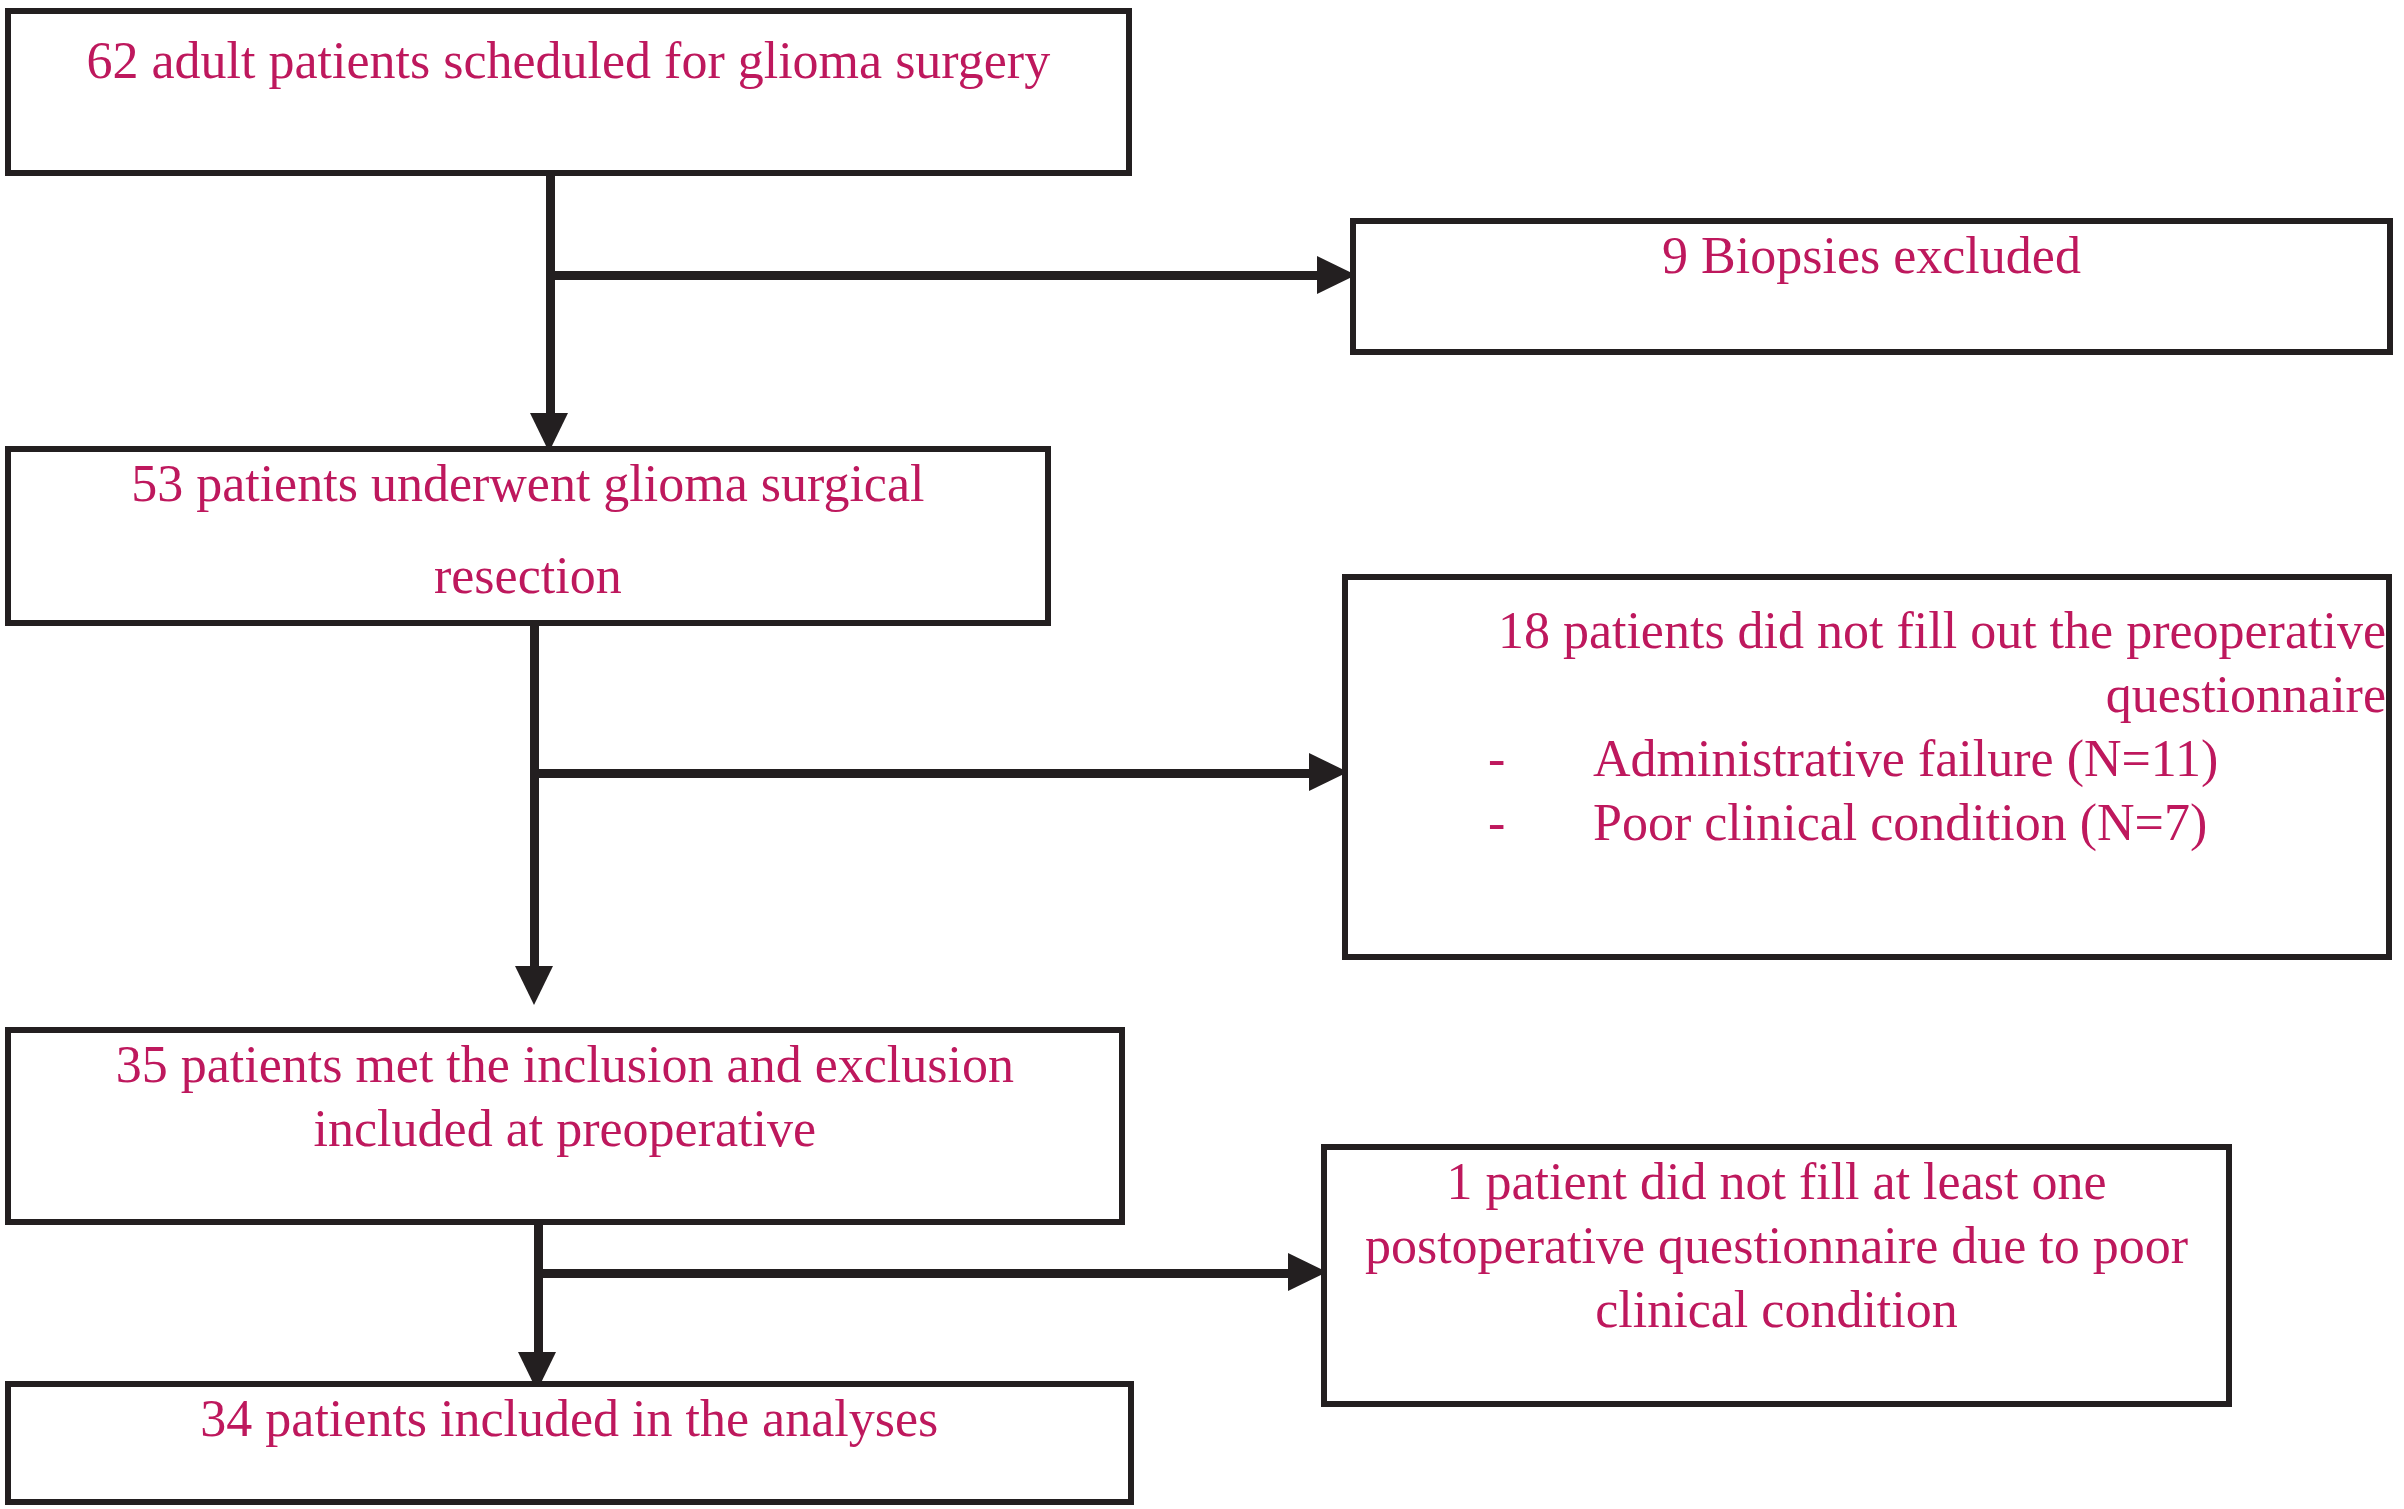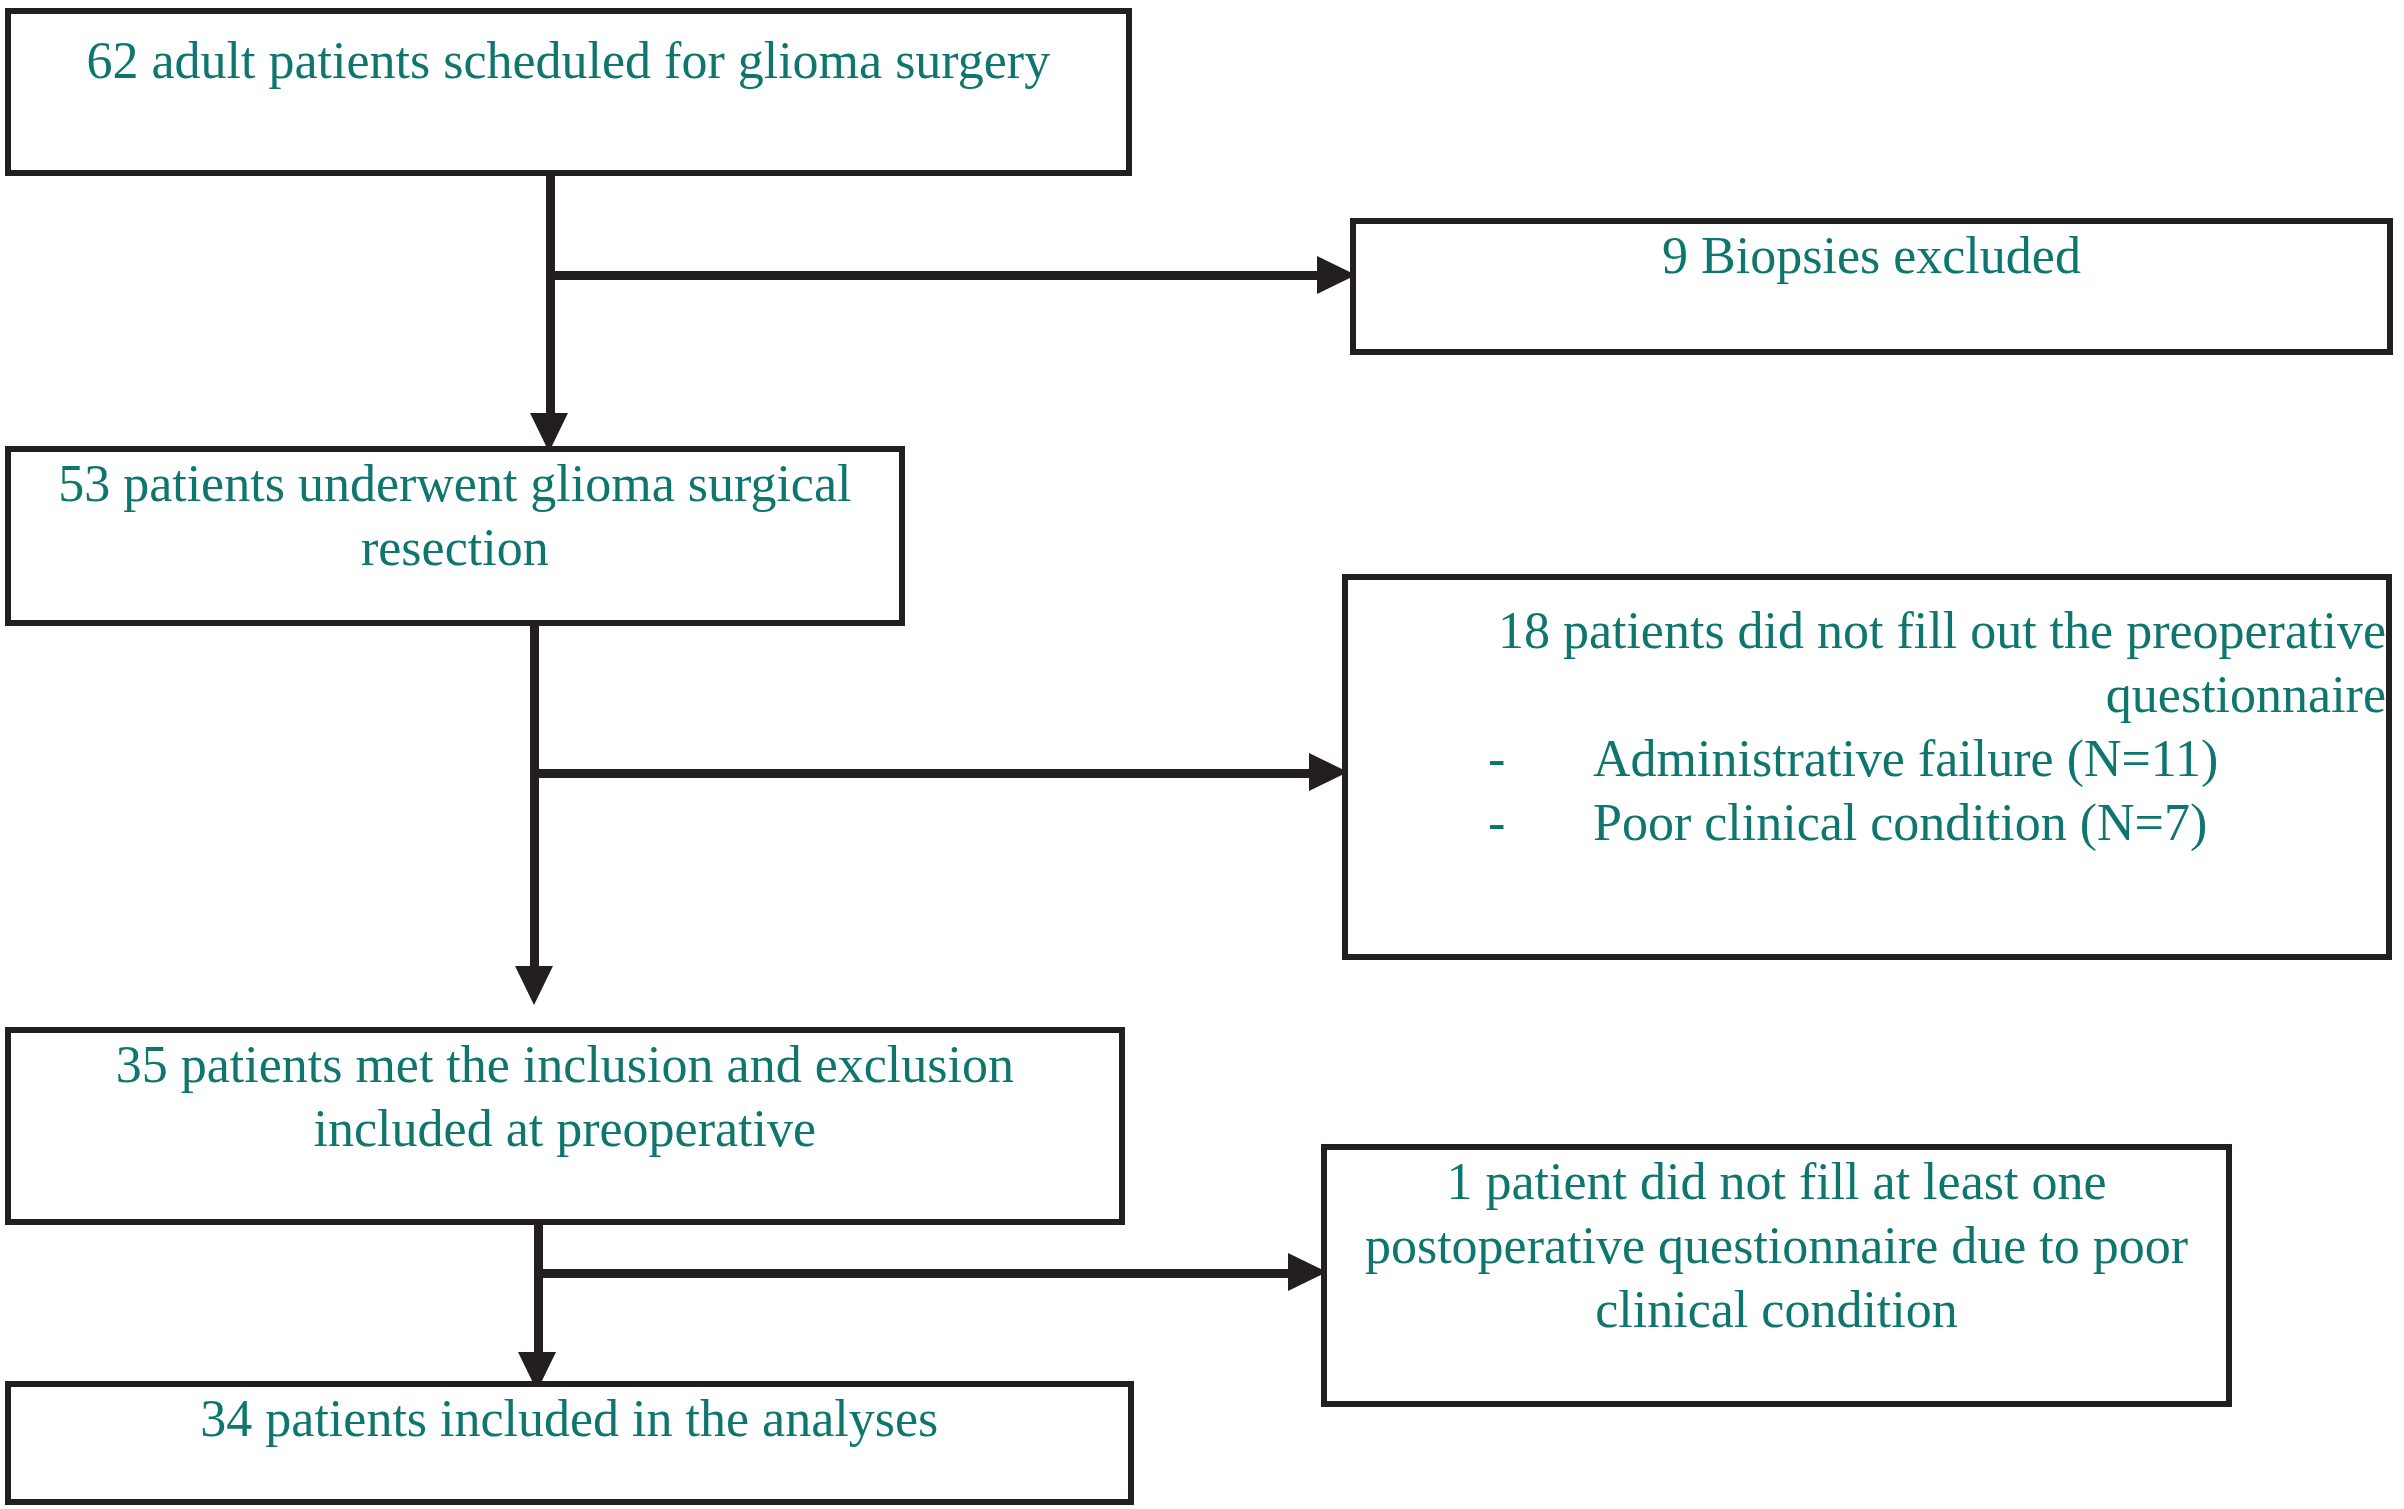--- a/index.html
+++ b/index.html
@@ -3,42 +3,42 @@
 <meta charset="utf-8">
 <style>
   * { box-sizing: border-box; margin: 0; padding: 0; }
   html, body { background: #ffffff; }
   .canvas {
     position: relative;
     width: 2404px;
     height: 1509px;
     background: #ffffff;
     font-family: "Liberation Serif", "DejaVu Serif", serif;
-    color: #0f766e;
+    color: #be185d;
     font-size: 52px;
     line-height: 64px;
   }
   .box {
     position: absolute;
     border: 6.8px solid #231f20;
     background: #ffffff;
   }
   .v-center {
     display: flex;
     flex-direction: column;
     justify-content: flex-start;
     align-items: center;
     text-align: center;
   }
   .line { white-space: nowrap; display: block; }
   .center-line { text-align: right; }
 
   
   .box-enrolled  { left: 4.8px;  top: 7.7px;    width: 1127px; height: 168px; padding-top: 15.4px; text-align: center; }
-  .box-resection { left: 4.8px;  top: 446px;  width: 900px; height: 180px; }
+  .box-resection { left: 4.8px;  top: 446px;  width: 1046px; height: 180px; gap: 28px; }
   .box-criteria  { left: 4.8px;  top: 999px; width: 1120px; height: 198px; margin-top: 28px; }
   .box-analyses  { left: 4.8px;  top: 1381px; width: 1129px; height: 124px; }
 
   
   .box-biopsies      { left: 1350px; top: 218px;  width: 1043px; height: 137px; }
   .box-preop-missing { left: 1342px; top: 574px;  width: 1050px; height: 386px; padding-top: 19.3px; }
   .box-postop-missing{ left: 1321px; top: 1144px; width: 911px; height: 263px; padding-bottom: 21px; }
 
   
   .bullet { display: flex; padding-left: 140px; white-space: nowrap; }

